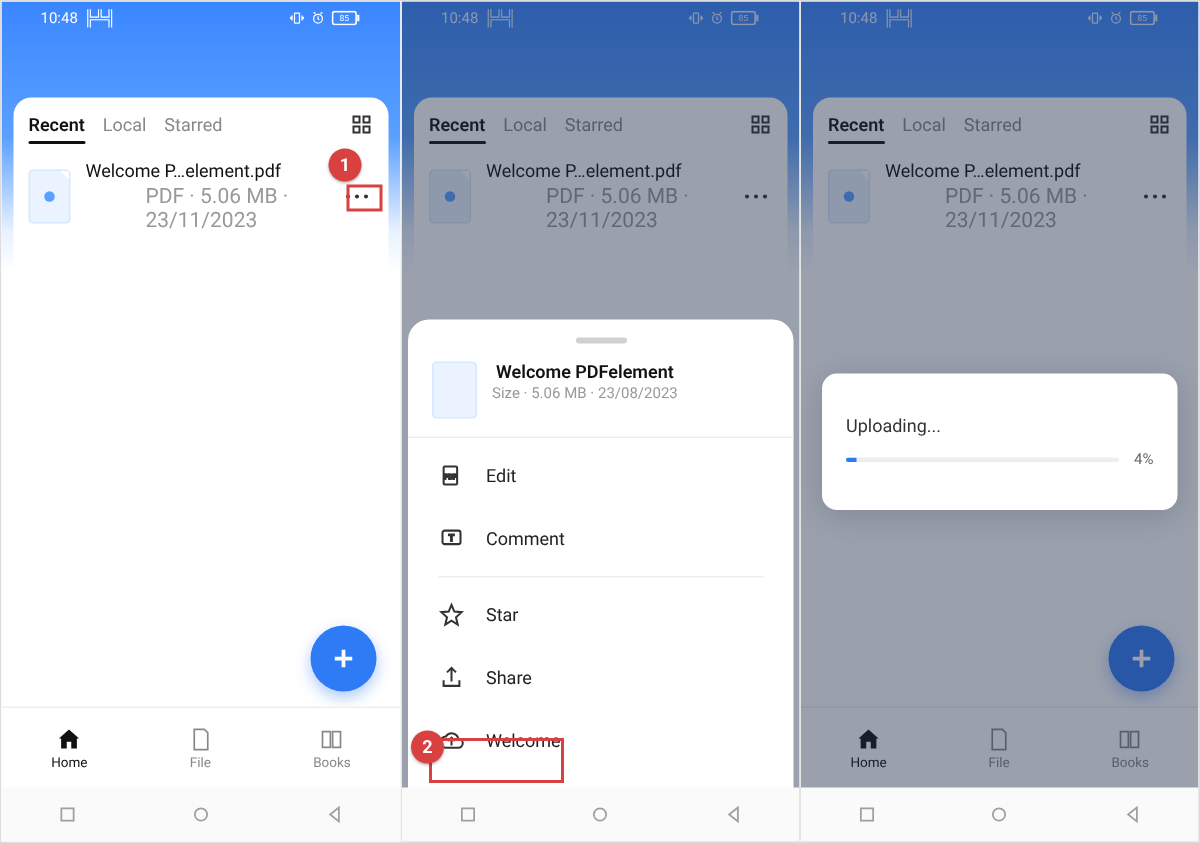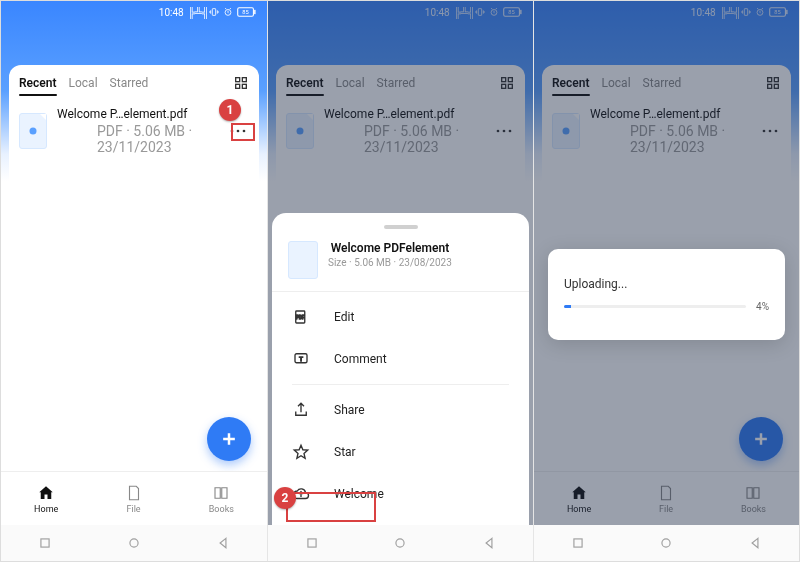--- a/index.html
+++ b/index.html
@@ -2,21 +2,21 @@
 <html><head>
 <meta charset="utf-8">
 <style>
   * { box-sizing: border-box; margin: 0; padding: 0; }
   body { font-family: -apple-system, BlinkMacSystemFont, "Segoe UI", Roboto, sans-serif; background: #fff; }
   .container { display: flex; width: 800px; height: 562px; border: 1px solid #ddd; }
   .phone { width: 266.66px; height: 100%; position: relative; overflow: hidden; background: #fff; }
   .phone + .phone { border-left: 1px solid #e5e5e5; }
 
   
-  .status-bar { height: 22px; display: flex; align-items: center; justify-content: flex-end; padding: 0 10px; font-size: 10px; color: #fff; position: relative; z-index: 5; }
+  .status-bar { height: 22px; display: flex; align-items: center; justify-content: space-between; padding: 0 26px; font-size: 10px; color: #fff; position: relative; z-index: 5; }
   .status-left { display: flex; gap: 4px; align-items: center; }
   .status-right { display: flex; gap: 4px; align-items: center; font-size: 9px; }
 
   
   .header { height: 42px; background: linear-gradient(180deg, #2f7bf5, #3a86ff); display: flex; align-items: center; justify-content: space-between; padding: 0 12px; color: #fff; }
   .header .title { font-size: 17px; font-weight: 600; }
   .header-icons { display: flex; gap: 14px; align-items: center; }
   .header-icons svg, .header-icons .crown { width: 18px; height: 18px; }
   .crown { color: #ffb703; font-size: 16px; }
 
@@ -63,21 +63,21 @@
   .dim { position: absolute; inset: 0; background: rgba(30,45,70,.45); z-index: 10; }
 
   
   .sheet { position: absolute; left: 4px; right: 4px; bottom: 34px; background: #fff; border-radius: 14px 14px 0 0; z-index: 15; padding: 8px 0; }
   .sheet-handle { width: 34px; height: 4px; background: #d0d0d0; border-radius: 2px; margin: 4px auto 10px auto; }
   .sheet-head { display: flex; gap: 10px; padding: 2px 16px 12px 16px; border-bottom: 1px solid #eee; text-align: center; }
   .sheet-thumb { width: 30px; height: 38px; background: #eaf3ff; border: 1px solid #d6e8ff; border-radius: 3px; }
   .sheet-title { font-size: 12px; font-weight: 600; color: #111; }
   .sheet-sub { font-size: 10px; color: #999; margin-top: 2px; }
   .sheet-list { padding: 4px 0; }
-  .sheet-item { display: flex; align-items: center; gap: 24px; padding: 12px 20px; font-size: 12px; color: #222; }
+  .sheet-item { display: flex; align-items: center; gap: 14px; padding: 12px 20px; font-size: 12px; color: #222; }
   .sheet-item svg { width: 18px; height: 18px; flex-shrink: 0; }
   .divider { height: 1px; background: #eee; margin: 4px 20px; }
 
   
   .toast { position: absolute; left: 14px; right: 14px; top: 248px; background: #fff; border-radius: 10px; padding: 28px 16px; z-index: 15; box-shadow: 0 4px 20px rgba(0,0,0,.15); }
   .toast-title { font-size: 12px; color: #333; margin-bottom: 10px; }
   .toast-row { display: flex; align-items: center; gap: 10px; }
   .progress { flex: 1; height: 3px; background: #eee; border-radius: 2px; overflow: hidden; }
   .progress-fill { height: 100%; background: #2f7bf5; }
   .toast-pct { font-size: 10px; color: #666; }
@@ -316,29 +316,29 @@
         <div class="sheet-item">
           <svg viewBox="0 0 24 24" fill="none" stroke="#333" stroke-width="1.8">
               <rect x="4" y="5" width="16" height="12" rx="2"></rect>
               <text x="12" y="14" font-size="8" text-anchor="middle" fill="#333">T</text>
             </svg>
           <span>Comment</span>
         </div>
         <div class="divider"></div>
         <div class="sheet-item">
           <svg viewBox="0 0 24 24" fill="none" stroke="#333" stroke-width="1.8">
-              <path d="M12 3v12M8 7l4-4 4 4M5 14v5h14v-5"></path>
-            </svg>
-          <span>Share</span>
+              <path d="M12 3l2.5 6 6.5.5-5 4.5 1.5 6.5L12 17l-5.5 3.5L8 14 3 9.5l6.5-.5z"></path>
+            </svg>
+          <span>Star</span>
         </div>
         <div class="sheet-item">
           <svg viewBox="0 0 24 24" fill="none" stroke="#333" stroke-width="1.8">
-              <path d="M12 3l2.5 6 6.5.5-5 4.5 1.5 6.5L12 17l-5.5 3.5L8 14 3 9.5l6.5-.5z"></path>
-            </svg>
-          <span>Star</span>
+              <path d="M12 3v12M8 7l4-4 4 4M5 14v5h14v-5"></path>
+            </svg>
+          <span>Share</span>
         </div>
         <div class="sheet-item">
           <svg viewBox="0 0 24 24" fill="none" stroke="#333" stroke-width="1.8">
               <path d="M7 18a5 5 0 010-10 6 6 0 0111 2 4 4 0 010 8H7z"></path>
               <path d="M12 9v7M9 12l3-3 3 3"></path>
             </svg>
           <span>Welcome</span>
         </div>
       </div>
     </div>

